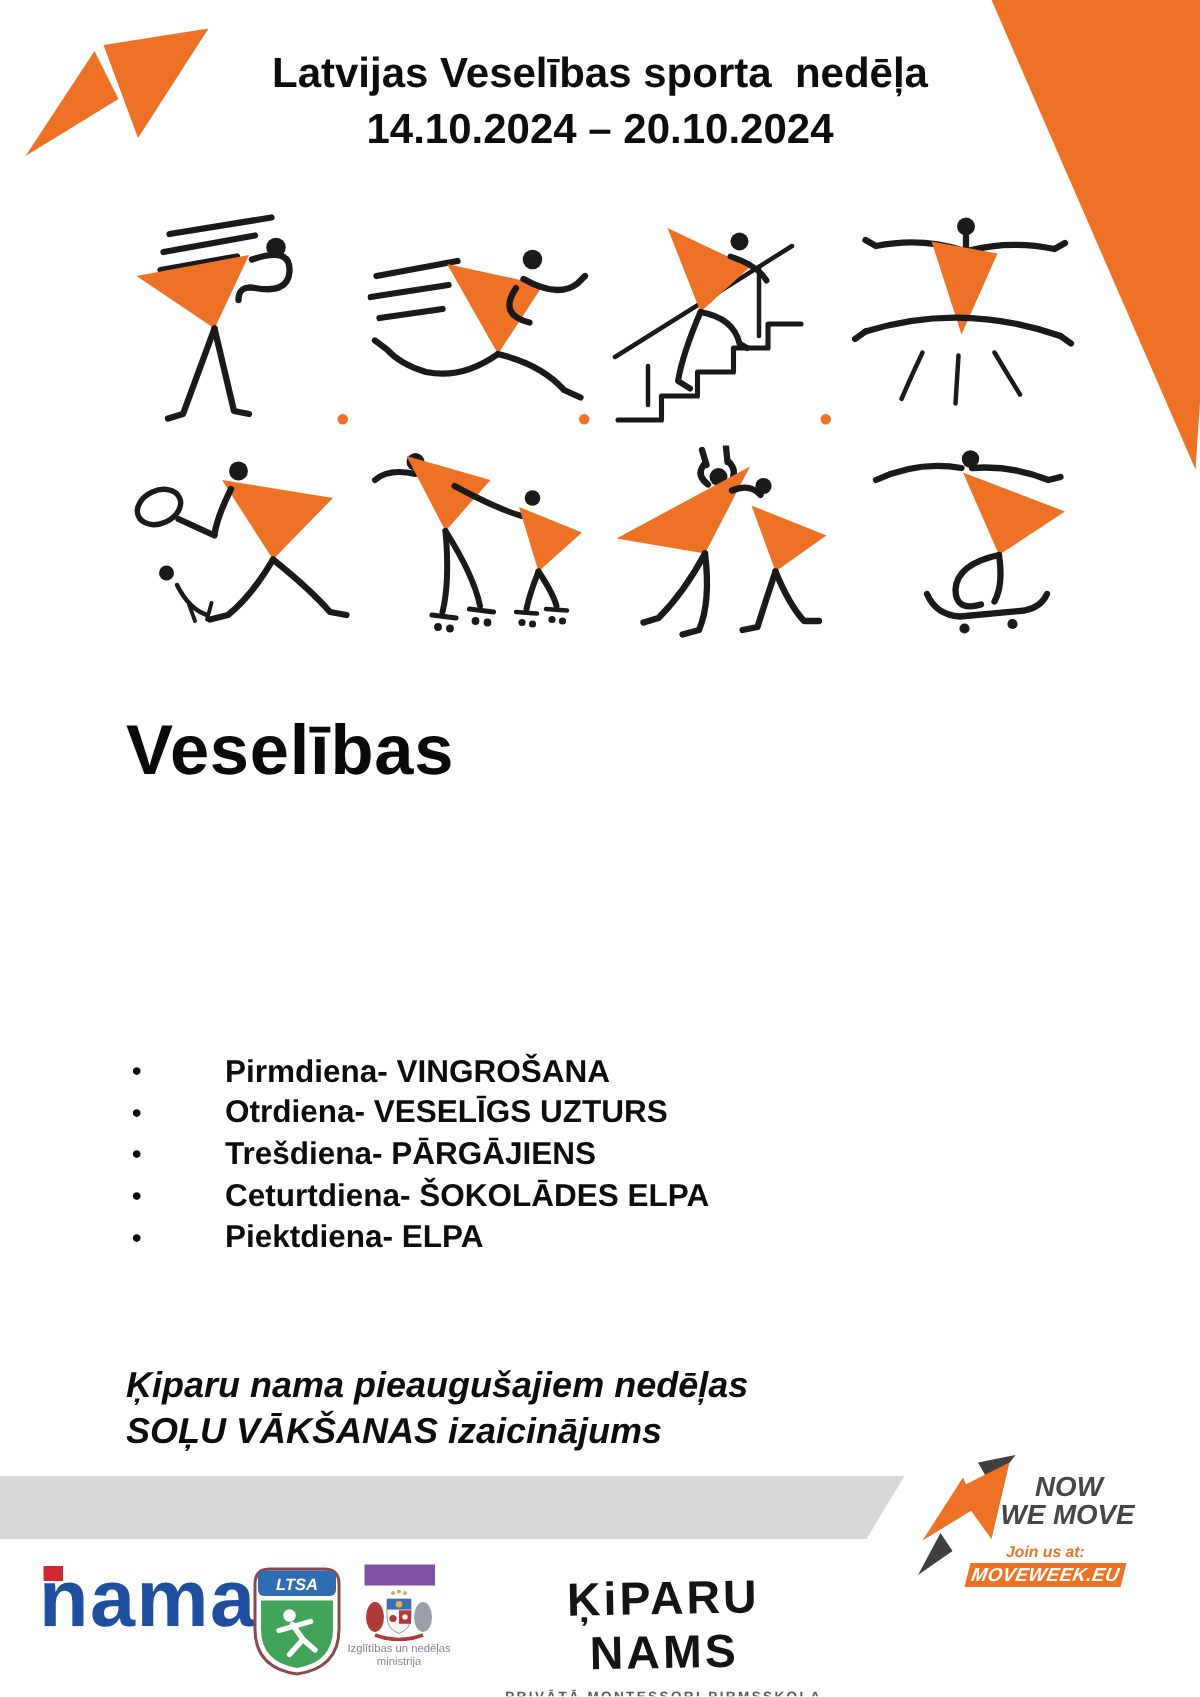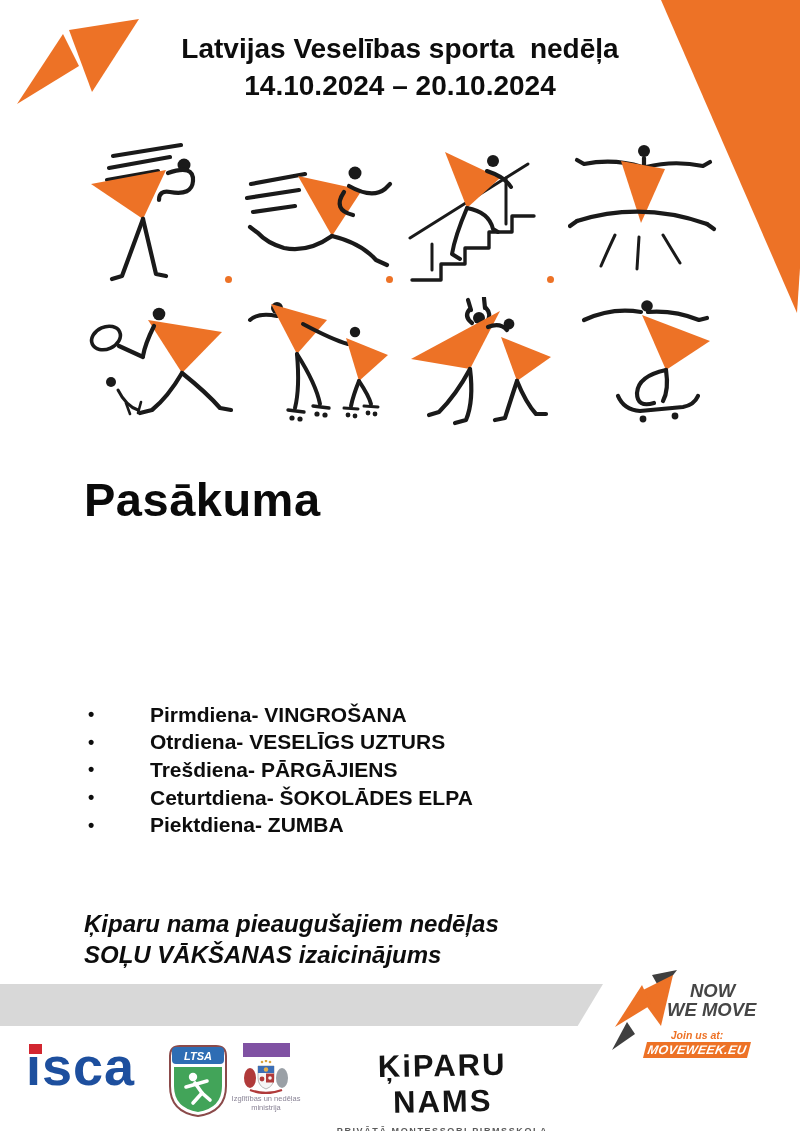--- a/index.html
+++ b/index.html
@@ -215,21 +215,21 @@
         <path d="M98,73 Q70,79 69,96 Q69,111 86,106"></path>
         <path d="M98,73 Q101,93 95,104"></path>
         <path d="M50,99 Q56,113 72,114 L115,110 Q126,108 130,99"></path>
         <circle cx="75" cy="122" r="3.4" fill="#1a1a1a" stroke="none"></circle>
         <circle cx="107" cy="119" r="3.4" fill="#1a1a1a" stroke="none"></circle>
       </g>
     </svg>
   </div>
 
   <div class="abs heading">
-    <div>Pasākuma</div>
+    <div>Veselības</div>
   </div>
 
 
   <div class="abs bullet-list">
     <div class="bullet-row">
       <span class="bullet-glyph">•</span>
       <span>Pirmdiena- VINGROŠANA</span>
     </div>
     <div class="bullet-row">
       <span class="bullet-glyph">•</span>
@@ -238,21 +238,21 @@
     <div class="bullet-row">
       <span class="bullet-glyph">•</span>
       <span>Trešdiena- PĀRGĀJIENS</span>
     </div>
     <div class="bullet-row">
       <span class="bullet-glyph">•</span>
       <span>Ceturtdiena- ŠOKOLĀDES ELPA</span>
     </div>
     <div class="bullet-row">
       <span class="bullet-glyph">•</span>
-      <span>Piektdiena- ZUMBA</span>
+      <span>Piektdiena- ELPA</span>
     </div>
   </div>
 
   <div class="abs sec2">
     <div>Ķiparu nama pieaugušajiem nedēļas</div>
     <div>SOĻU VĀKŠANAS izaicinājums</div>
   </div>
 
   <div class="abs gray-band"></div>
 
@@ -262,21 +262,21 @@
     <polygon points="3,57 30,15 39,35" fill="#ED7226"></polygon>
     <polygon points="0,80 15,52 23,64" fill="#3f3f3f"></polygon>
   </svg>
   <div class="abs nwm-word1">NOW</div>
   <div class="abs nwm-word2">WE MOVE</div>
   <div class="abs nwm-join">Join us at:</div>
   <div class="abs nwm-band">
     <span>MOVEWEEK.EU</span>
   </div>
 
-  <div class="abs isca">isca</div>
+  <div class="abs isca">nama</div>
   <div class="abs isca-dot"></div>
 
   <svg class="abs" style="left:162px;top:1040px;" width="72" height="80" viewBox="0 0 72 80">
     <path d="M8,16 Q8,6 18,6 L54,6 Q64,6 64,16 L64,46 Q64,72 36,76 Q8,72 8,46 Z" fill="#ffffff" stroke="#8B4A4A" stroke-width="2"></path>
     <rect x="10" y="7" width="52" height="17" rx="4" fill="#2E6DB4"></rect>
     <text x="36" y="20" text-anchor="middle" font-family="Liberation Sans,sans-serif" font-size="11" font-weight="bold" font-style="italic" fill="#ffffff">LTSA</text>
     <path d="M12,27 L60,27 L60,46 Q60,68 36,72 Q12,68 12,46 Z" fill="#42A459"></path>
     <g stroke="#ffffff" stroke-width="3.6" fill="none" stroke-linecap="round">
       <circle cx="31" cy="37" r="4.2" fill="#ffffff" stroke="none"></circle>
       <path d="M33,43 L40,53"></path>

